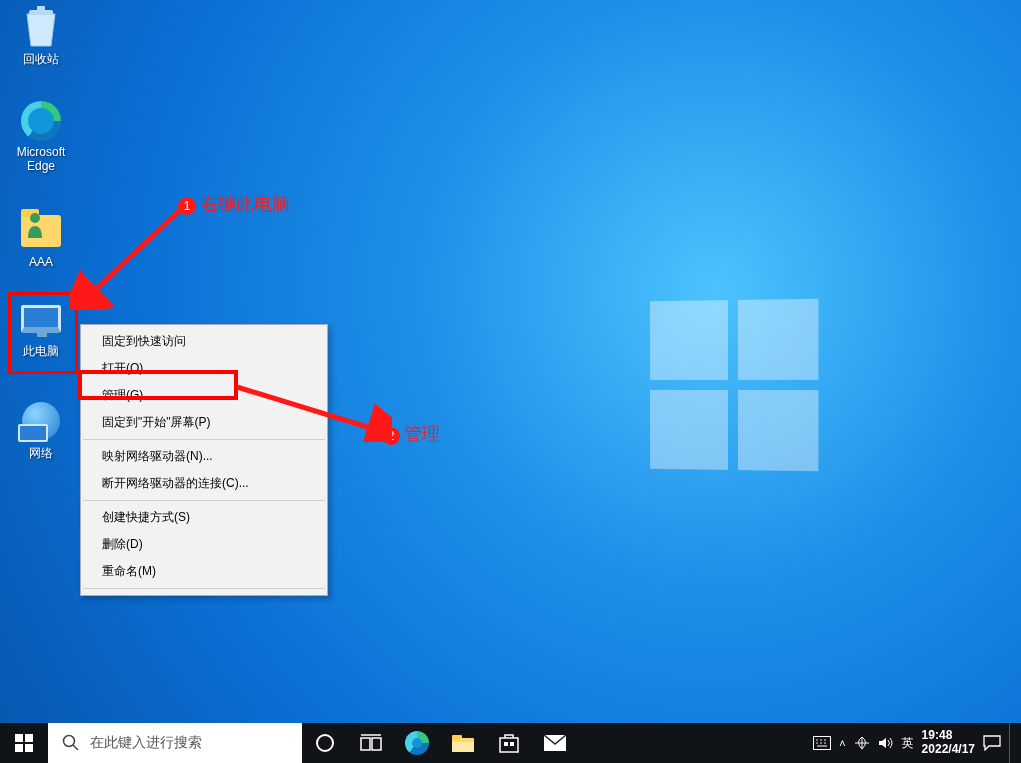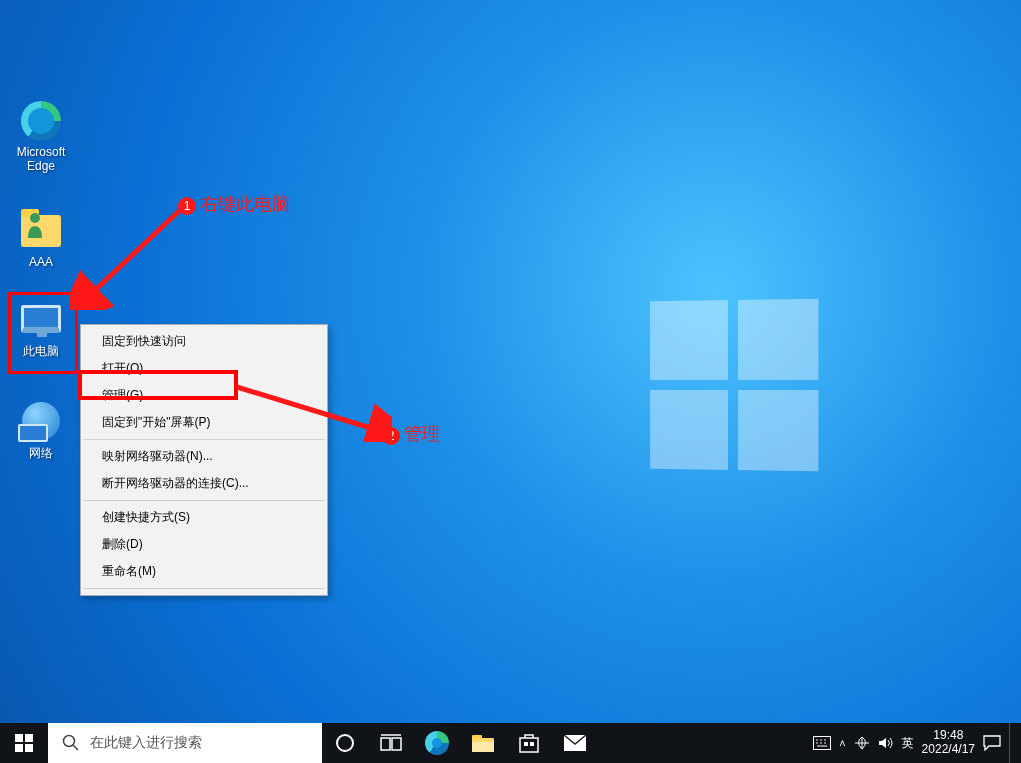--- a/index.html
+++ b/index.html
@@ -96,38 +96,38 @@
     width:1021px; height:40px;
     background:#101318;
     display:flex; align-items:center;
     color:#fff; font-size:12px;
   }
   .start-btn {
     width:48px; height:40px;
     display:flex;align-items:center;justify-content:center;
   }
   .search-box {
-    width:274px; height:40px;
+    width:254px; height:40px;
     background:#fff; color:#666;
     display:flex; align-items:center;
     padding-left:14px; gap:10px;
     font-size:14px;
   }
   .tb-icon {
     width:46px; height:40px;
     display:flex;align-items:center;justify-content:center;
     color:#fff;
   }
   .tray {
     margin-left:auto;
     display:flex; align-items:center;
     gap:8px; padding-right:6px;
     font-size:12px;
   }
-  .tray .clock { text-align:center; line-height:1.15; font-size:12px; }
+  .tray .clock { line-height:1.15; font-size:12px;font-weight:bold; }
   .edge-shape{width:40px;height:40px;border-radius:50%;background:conic-gradient(#35c780 0 90deg,#0f75bd 90deg 220deg,#49d0e9 220deg 360deg);position:relative;}
   .edge-shape::after{content:"";position:absolute;inset:7px;border-radius:50%;background:radial-gradient(circle at 60% 40%, #fff0 40%, transparent 41%),#1296db;}
   .edge-small{width:24px;height:24px;}
   .folder-shape{width:40px;height:32px;background:#ffd86b;border-radius:3px;position:relative;}
   .folder-shape::before{content:"";position:absolute;left:0;top:-6px;width:18px;height:8px;background:#ffcf4a;border-radius:2px 2px 0 0;}
   .person{position:absolute;left:6px;top:2px;width:18px;height:26px;}
   .monitor{width:40px;height:28px;border:3px solid #cfe8ff;border-bottom:6px solid #6ea8d9;background:#2a7fd4;border-radius:3px;position:relative;}
   .monitor::after{content:"";position:absolute;left:13px;bottom:-10px;width:10px;height:6px;background:#6ea8d9;}
   .globe{width:38px;height:38px;border-radius:50%;background:radial-gradient(circle at 35% 30%,#8fd4ff,#1f7fd1);position:relative;}
   .globe::before{content:"";position:absolute;left:-4px;bottom:-2px;width:26px;height:14px;background:#2a7fd4;border:2px solid #cfe8ff;border-radius:2px;}
@@ -142,20 +142,30 @@
 
 <div class="desktop">
 
   <div class="win-logo">
     <div></div>
       <div></div>
       <div></div>
       <div></div>
   </div>
 
+  <div class="desktop-icon icon-recycle">
+    <div class="icon-img">
+      <svg width="40" height="42" viewBox="0 0 40 42">
+          <path d="M6 8 L34 8 L30 40 L10 40 Z" fill="#cfeafc" stroke="#9fc8e6"></path>
+          <rect x="8" y="4" width="24" height="5" rx="2" fill="#b7dbf2"></rect>
+          <rect x="16" y="0" width="8" height="5" rx="1" fill="#b7dbf2"></rect>
+        </svg>
+    </div>
+    <div>回收站</div>
+  </div>
 
   <div class="desktop-icon icon-edge">
     <div class="icon-img">
         <div class="edge-shape"></div>
       </div>
     <div>Microsoft Edge</div>
   </div>
 
   <div class="desktop-icon icon-aaa">
     <div class="icon-img" style="position:relative;">

